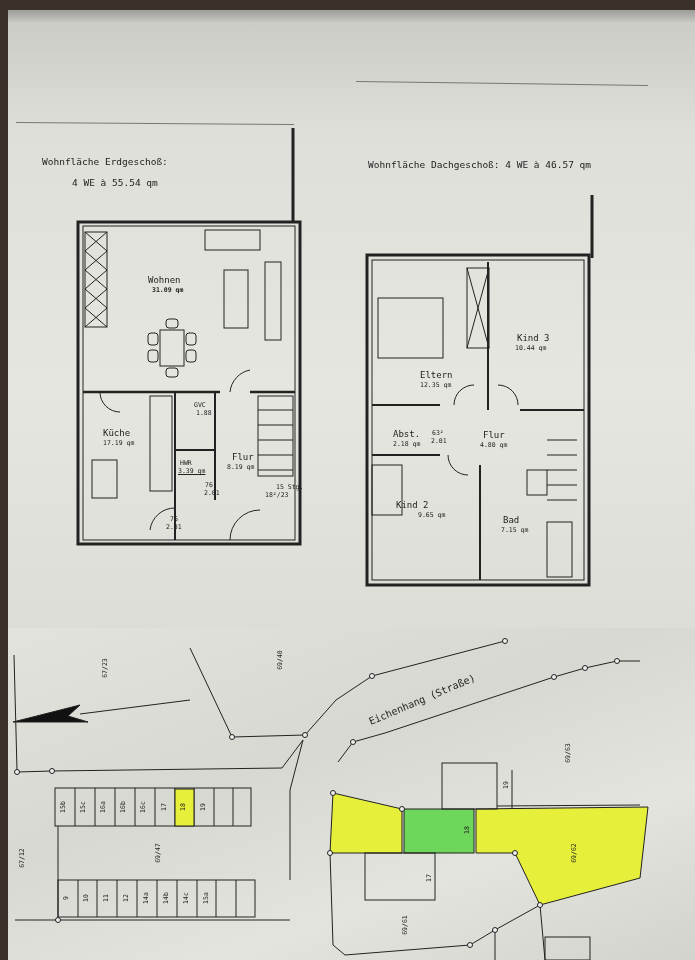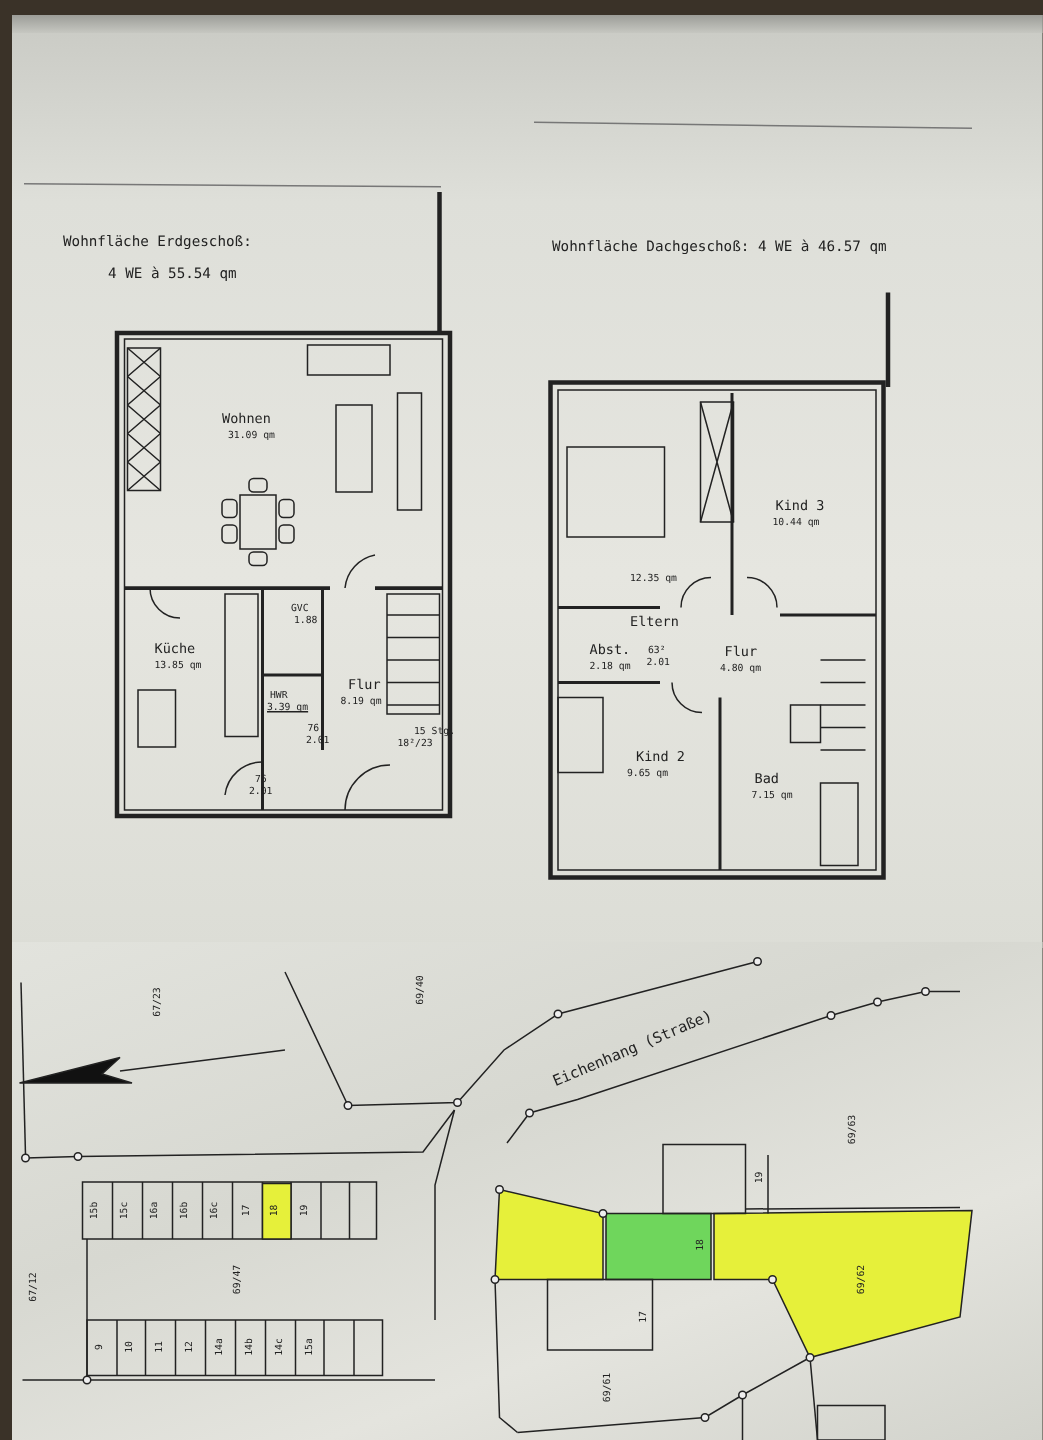--- a/index.html
+++ b/index.html
@@ -134,46 +134,46 @@
       <circle cx="470" cy="945" r="2.5"></circle>
     <circle cx="495" cy="930" r="2.5"></circle>
       <circle cx="330" cy="853" r="2.5"></circle>
       <circle cx="58" cy="920" r="2.5"></circle>
   </g>
 </svg>
 
 <div class="t title" style="left:42px;top:157px;">Wohnfläche Erdgeschoß:</div>
 <div class="t title" style="left:72px;top:178px;">4 WE à 55.54 qm</div>
 <div class="t" style="left:148px;top:275px;">Wohnen</div>
-<div class="t small" style="left:152px;top:285px;">31.09 qm</div>
+<div class="t small" style="left:152px;top:285px;font-weight:bold;">31.09 qm</div>
 <div class="t" style="left:103px;top:428px;text-align:center;">Küche</div>
-<div class="t small" style="left:103px;top:438px;">13.85 qm</div>
+<div class="t small" style="left:103px;top:438px;">17.19 qm</div>
 <div class="t small" style="left:194px;top:400px;">GVC</div>
 <div class="t small" style="left:196px;top:408px;">1.88</div>
 <div class="t small" style="left:180px;top:458px;">HWR</div>
 <div class="t small" style="left:178px;top:466px;text-decoration:underline;">3.39 qm</div>
 <div class="t" style="left:232px;top:452px;">Flur</div>
 <div class="t small" style="left:227px;top:462px;">8.19 qm</div>
 <div class="t small" style="left:276px;top:482px;">15 Stg.</div>
 <div class="t small" style="left:265px;top:490px;">18²/23</div>
 <div class="t small" style="left:205px;top:480px;">76</div>
 <div class="t small" style="left:204px;top:488px;">2.01</div>
 <div class="t small" style="left:170px;top:514px;">76</div>
 <div class="t small" style="left:166px;top:522px;">2.01</div>
 
 <div class="t title" style="left:368px;top:160px;">Wohnfläche Dachgeschoß: 4 WE à 46.57 qm</div>
-<div class="t" style="left:420px;top:370px;margin-top:40px;">Eltern</div>
+<div class="t" style="left:420px;top:370px;">Eltern</div>
 <div class="t small" style="left:420px;top:380px;">12.35 qm</div>
 <div class="t" style="left:517px;top:333px;">Kind 3</div>
 <div class="t small" style="left:515px;top:343px;">10.44 qm</div>
 <div class="t" style="left:393px;top:429px;">Abst.</div>
 <div class="t small" style="left:393px;top:439px;">2.18 qm</div>
 <div class="t" style="left:483px;top:430px;">Flur</div>
 <div class="t small" style="left:480px;top:440px;">4.80 qm</div>
-<div class="t" style="left:424px;top:500px;text-align:right;">Kind 2</div>
+<div class="t" style="left:396px;top:500px;text-align:right;">Kind 2</div>
 <div class="t small" style="left:418px;top:510px;">9.65 qm</div>
 <div class="t" style="left:503px;top:515px;">Bad</div>
 <div class="t small" style="left:501px;top:525px;">7.15 qm</div>
 <div class="t small" style="left:432px;top:428px;">63²</div>
 <div class="t small" style="left:431px;top:436px;">2.01</div>
 
 <div class="t" style="left:365px;top:695px;transform:rotate(-23deg);font-size:10px;">Eichenhang (Straße)</div>
 <div class="t small rot" style="left:95px;top:663px;">67/23</div>
 <div class="t small rot" style="left:270px;top:655px;">69/40</div>
 <div class="t small rot" style="left:12px;top:853px;">67/12</div>

